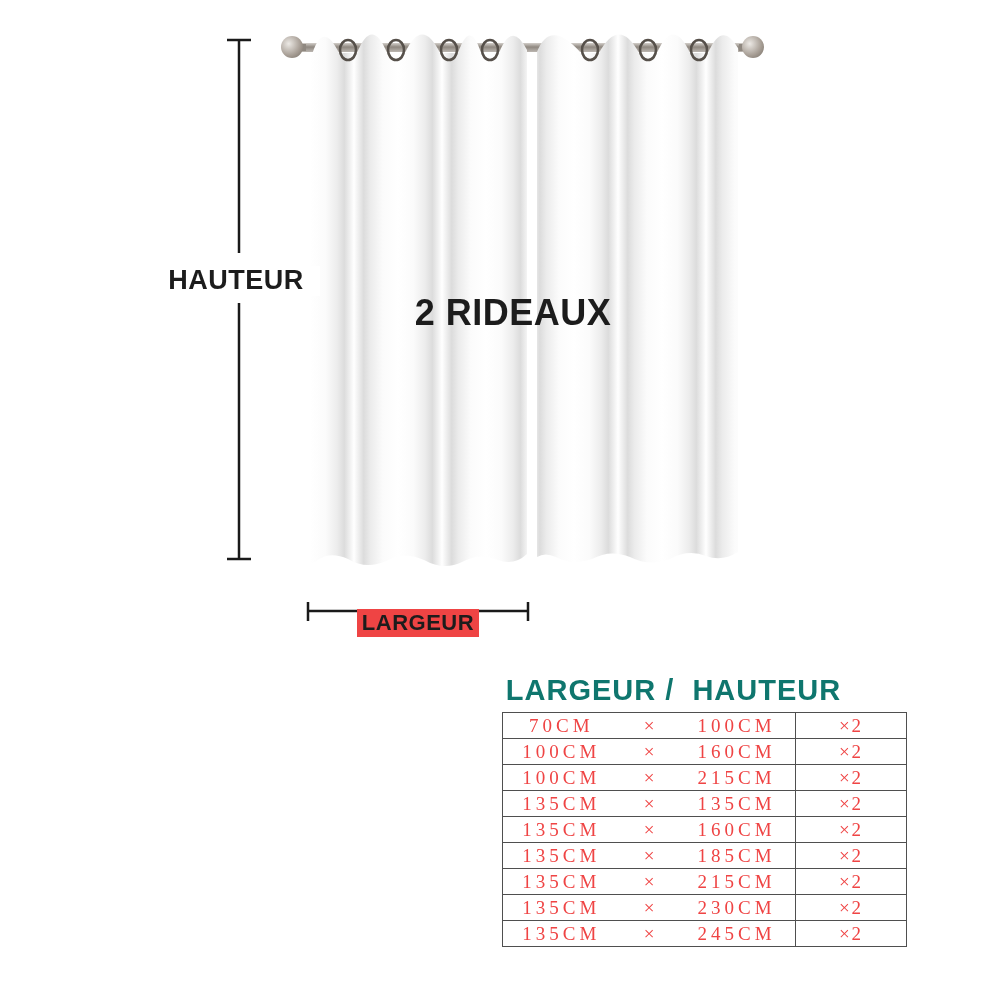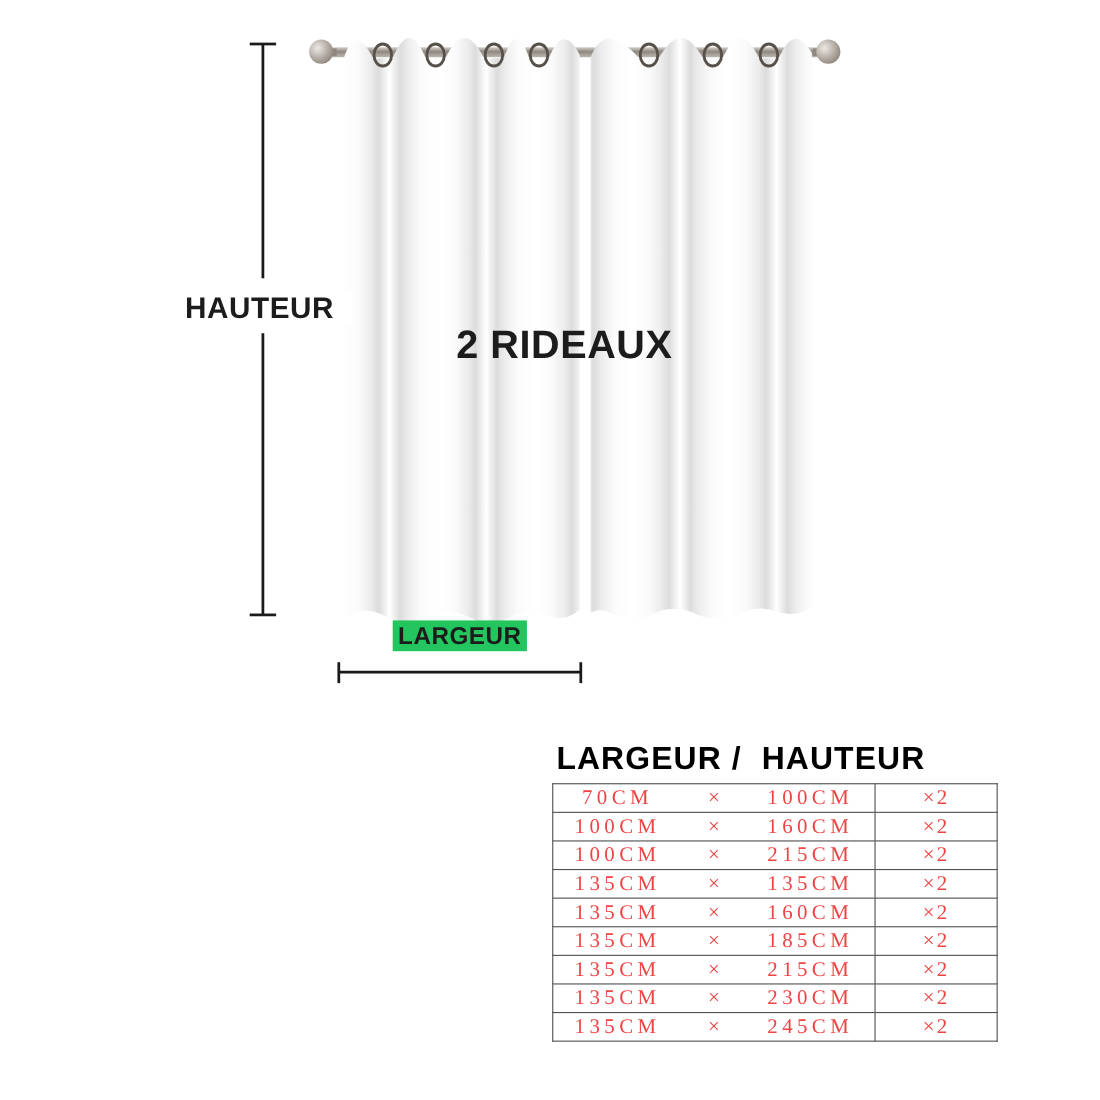--- a/index.html
+++ b/index.html
@@ -7,24 +7,24 @@
     position:relative;width:1000px;height:1000px;background:#ffffff;
     font-family:"Liberation Sans",sans-serif;overflow:hidden;
   }
   .illustration-svg{position:absolute;left:0;top:0;}
   .diagram-label{
     position:absolute;text-align:center;font-weight:bold;color:#1c1c1c;
     line-height:1.1;letter-spacing:0.5px;
   }
   .hauteur-label{left:152px;top:266px;width:168px;font-size:27px;background:#fff;}
   .rideaux-label{left:401px;top:293px;width:224px;font-size:36px;}
-  .largeur-label{left:357px;top:564px;width:122px;font-size:22px;background:#22c55e;padding:2px 0;}
+  .largeur-label{left:357px;top:609px;width:122px;font-size:22px;background:#ef4444;padding:2px 0;}
   .table-title{
     position:absolute;left:471px;top:674px;width:405px;text-align:center;
-    font-weight:bold;font-size:29px;color:#000000;white-space:pre;letter-spacing:1px;
+    font-weight:bold;font-size:29px;color:#0f766e;white-space:pre;letter-spacing:1px;
   }
   table.size-table{
     position:absolute;left:502px;top:712px;width:405px;
     border-collapse:collapse;table-layout:fixed;
   }
   table.size-table td{
     border:1.6px solid #4f4f4f;height:25px;padding:0;
     font-family:"Liberation Serif",serif;font-size:19px;color:#ef4444;
     vertical-align:middle;
   }

